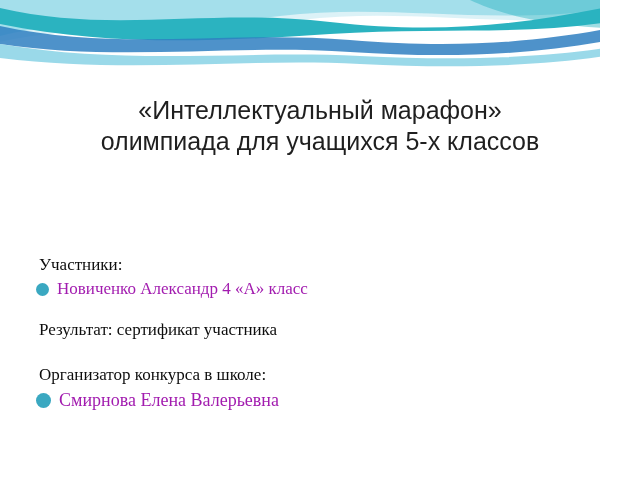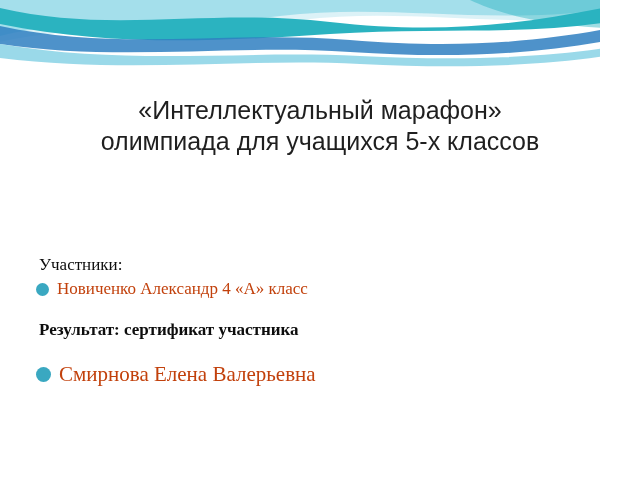--- a/index.html
+++ b/index.html
@@ -76,31 +76,30 @@
     flex: 0 0 auto;
   }
   .bullet-dot.big {
     width: 15px;
     height: 15px;
     background: #3aa8c1;
   }
   .bullet-text {
     font-family: "Liberation Serif", serif;
     font-size: 17px;
-    color: #c2410c;
+    color: #a21caf;
     white-space: nowrap;
   }
   .bullet-text.big {
-    font-size: 21px;
+    font-size: 18px;
   }
   .spacer-sm { height: 16px; }
   .spacer-md { height: 20px; }
   .result-line {
     margin: 0 0 0 3px;
-    font-weight: bold;
   }
   .organizer-line {
     margin: 0 0 3px 3px;
   }
 </style>
 </head>
 <body>
 
 <div class="slide">
 
@@ -129,20 +128,21 @@
       <span class="bullet-text">Новиченко Александр 4 «А» класс</span>
     </div>
 
 
     <div class="spacer-sm"></div>
 
     <div class="body-text result-line">Результат: сертификат участника</div>
 
     <div class="spacer-md"></div>
 
+    <div class="body-text organizer-line">Организатор конкурса в школе:</div>
 
     <div class="bullet-row">
       <span class="bullet-dot big"></span>
       <span class="bullet-text big">Смирнова Елена Валерьевна</span>
     </div>
 
   </div>
 </div>
 
 </body></html>

